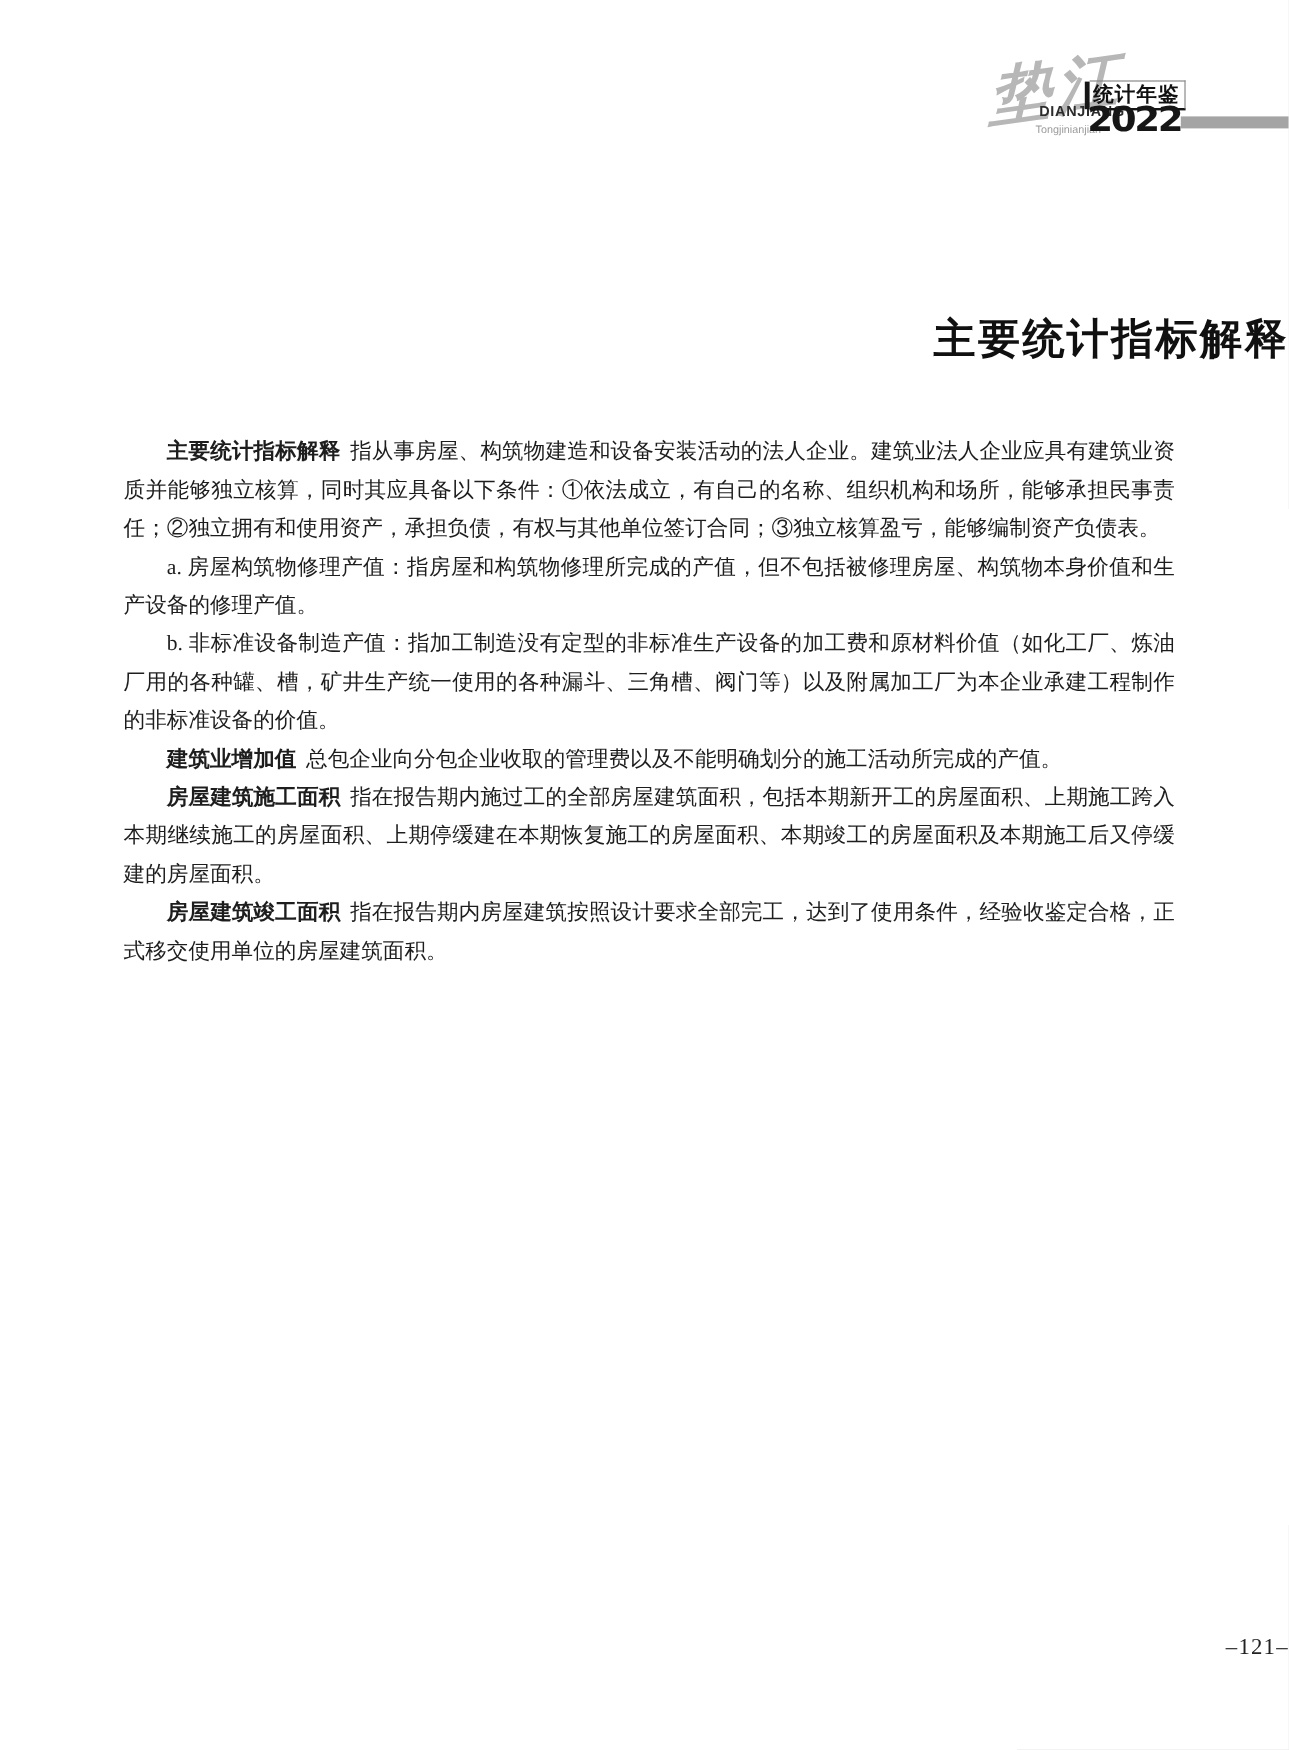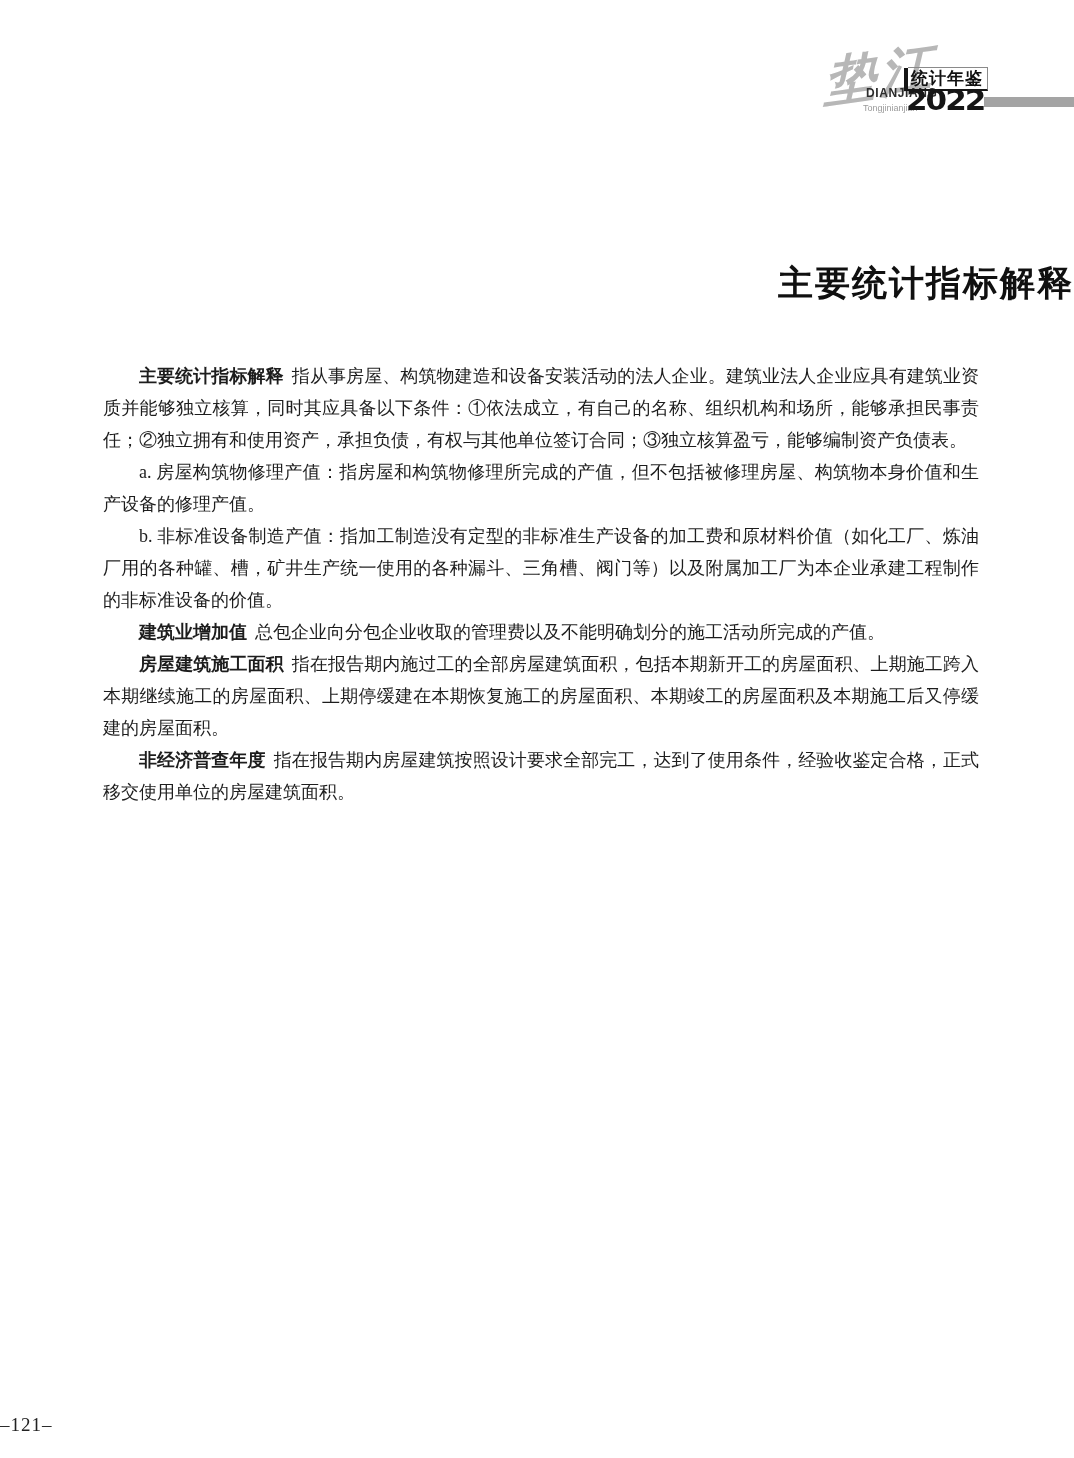--- a/index.html
+++ b/index.html
@@ -79,21 +79,21 @@
   .content {
     position: absolute; left: 103px; top: 360px; width: 876px;
     font-size: 18px; line-height: 32px; color: #1d1d1d;
     text-align: justify;
   }
   .para { margin: 0; text-indent: 2em; }
   .term { font-weight: bold; margin-right: 0.45em; }
   .term:empty { display: none; margin: 0; }
 
   
-  .footer { position: absolute; left: 0; top: 1414px; width: 100%; text-align: left; }
+  .footer { position: absolute; left: 0; top: 1362px; width: 100%; text-align: right; }
   .page-number {
     font-family: "Liberation Serif", "DejaVu Serif", serif;
     font-size: 19px; color: #222222; letter-spacing: 1px;
   }
 </style>
 </head>
 <body>
 
 <div class="page">
 
@@ -108,20 +108,20 @@
   </div>
 
   <h1 class="title">主要统计指标解释</h1>
 
   <main class="content">
     <p class="para"><b class="term">主要统计指标解释</b><span class="ptext">指从事房屋、构筑物建造和设备安装活动的法人企业。建筑业法人企业应具有建筑业资质并能够独立核算，同时其应具备以下条件：①依法成立，有自己的名称、组织机构和场所，能够承担民事责任；②独立拥有和使用资产，承担负债，有权与其他单位签订合同；③独立核算盈亏，能够编制资产负债表。</span></p>
     <p class="para"><span class="ptext">a. 房屋构筑物修理产值：指房屋和构筑物修理所完成的产值，但不包括被修理房屋、构筑物本身价值和生产设备的修理产值。</span></p>
     <p class="para"><span class="ptext">b. 非标准设备制造产值：指加工制造没有定型的非标准生产设备的加工费和原材料价值（如化工厂、炼油厂用的各种罐、槽，矿井生产统一使用的各种漏斗、三角槽、阀门等）以及附属加工厂为本企业承建工程制作的非标准设备的价值。</span></p>
     <p class="para"><b class="term">建筑业增加值</b><span class="ptext">总包企业向分包企业收取的管理费以及不能明确划分的施工活动所完成的产值。</span></p>
     <p class="para"><b class="term">房屋建筑施工面积</b><span class="ptext">指在报告期内施过工的全部房屋建筑面积，包括本期新开工的房屋面积、上期施工跨入本期继续施工的房屋面积、上期停缓建在本期恢复施工的房屋面积、本期竣工的房屋面积及本期施工后又停缓建的房屋面积。</span></p>
-    <p class="para"><b class="term">非经济普查年度</b><span class="ptext">指在报告期内房屋建筑按照设计要求全部完工，达到了使用条件，经验收鉴定合格，正式移交使用单位的房屋建筑面积。</span></p>
+    <p class="para"><b class="term">房屋建筑竣工面积</b><span class="ptext">指在报告期内房屋建筑按照设计要求全部完工，达到了使用条件，经验收鉴定合格，正式移交使用单位的房屋建筑面积。</span></p>
   </main>
 
   <footer class="footer">
     <span class="page-number">–121–</span>
   </footer>
 
 </div>
 
 </body></html>

